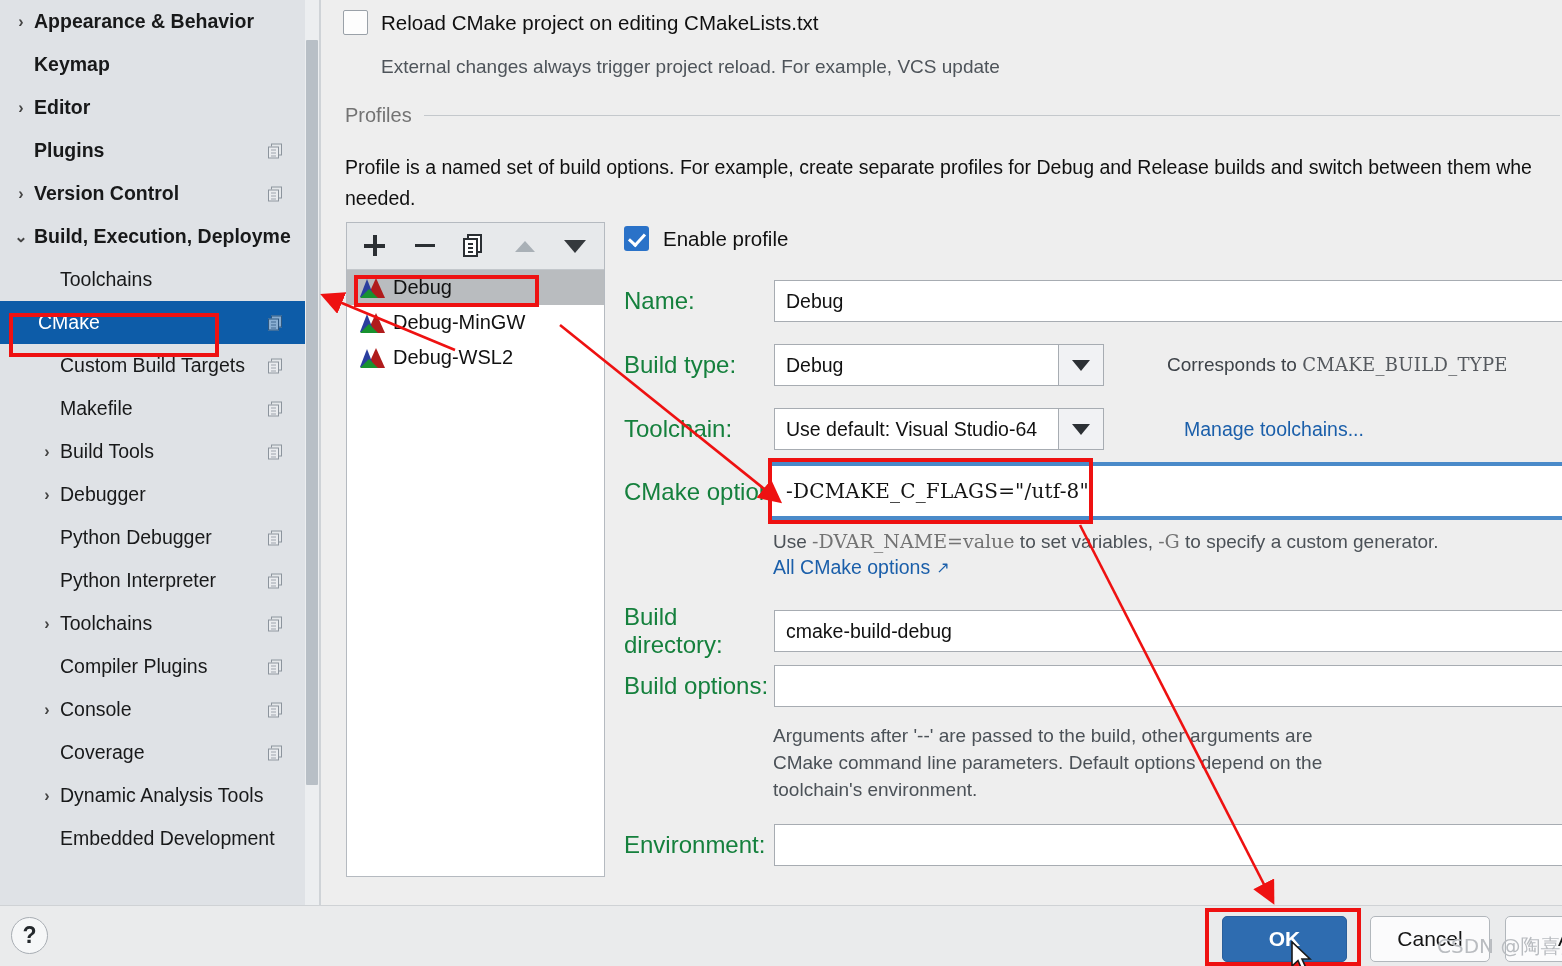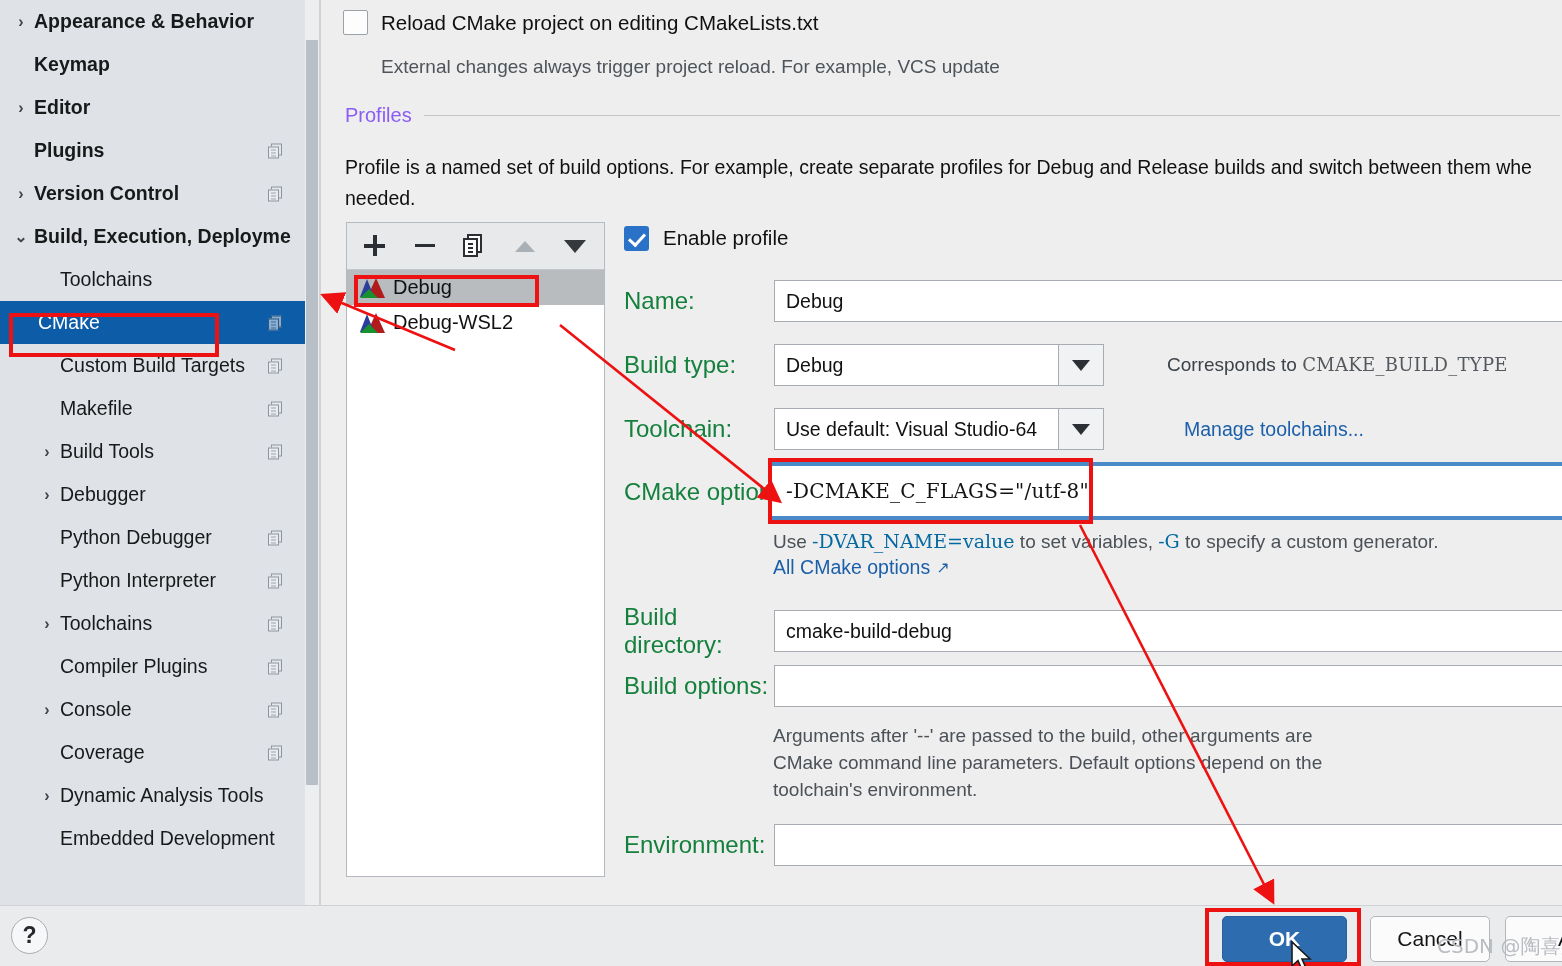--- a/index.html
+++ b/index.html
@@ -72,21 +72,21 @@
     width: 25px; height: 25px; background:#fdfdfd; border:1.6px solid #9aa1a8;
     border-radius:2px;
   }
   .reload-row .txt { margin-left:13px; font-size:20.5px; color:#101010; }
   .reload-sub {
     position:absolute; left:60px; top:52px; font-size:19px; color:#4e5succ;
     color:#4e545a;
   }
 
   .section-head { position:absolute; left:24px; top:100px; display:flex; align-items:center; width: 1215px; }
-  .section-head .t { font-size:20px; color:#8b5cf6; }
+  .section-head .t { font-size:20px; color:#737373; }
   .section-head .line { flex:1; height:1px; background:#c4c8cc; margin-left:12px; }
 
   .profiles-desc {
     position:absolute; left:24px; top:148px; width:1230px;
     font-size:19.5px; line-height:31px; color:#101010;
   }
 
   
   #list-box {
     position:absolute; left:25px; top:218px; width:259px; height:655px;
@@ -123,21 +123,21 @@
   .cmake-ico .t1 { position:absolute; left:8px; top:0;
       width:0;height:0;border-left:9px solid transparent;
       border-right:9px solid transparent;border-bottom:20px solid #b01c1c; }
   .cmake-ico .t2 { position:absolute; left:1px; top:1px;
       width:0;height:0;border-left:7px solid transparent;
       border-right:7px solid transparent;border-bottom:18px solid #2a3e9e; }
   .cmake-ico .t3 { position:absolute; left:1px; bottom:0;
       width:0;height:0;border-left:9px solid transparent;
       border-right:9px solid transparent;border-bottom:9px solid #18922f; }
 
-  .enable-row { position:absolute; left:303px; top:222px; display:flex; }
+  .enable-row { position:absolute; left:303px; top:222px; display:flex; align-items:center; }
   .chk-on {
     width:25px; height:25px; background:#2a72c8; border-radius:3px;
     position:relative;
   }
   .chk-on::after {
     content:""; position:absolute; left:8px; top:3.5px; width:7px; height:13px;
     border:solid #fff; border-width:0 3px 3px 0; transform:rotate(42deg);
   }
   .enable-row .txt { margin-left:14px; font-size:20.5px; color:#101010; }
 
@@ -161,21 +161,21 @@
     width:0;height:0;border-left:9px solid transparent;
     border-right:9px solid transparent;border-top:11px solid #2c3034;
   }
   .sidenote { font-size:19px; color:#3d4248; }
   .mono { font-family:"DejaVu Serif", serif; font-size:18px; color:#55595e; letter-spacing:.3px; }
   .linktext { color:#1b5faa; font-size:19.5px; }
 
   .helper {
     position:absolute; font-size:19px; line-height:27px; color:#4b5157;
   }
-  .helper .m { font-family:"DejaVu Serif", serif; color:#0369a1; }
+  .helper .m { font-family:"DejaVu Serif", serif; color:#737373; }
 
   
   #cmake-opt-field {
     position:absolute; left:772px; top:462px; width:790px; height:58px;
     background:#ffffff;
     border-top:4px solid #4a8ac9; border-bottom:4px solid #4a8ac9;
     display:flex; align-items:center; padding-left:14px;
     font-family:"DejaVu Serif", serif; font-size:20px; color:#141414;
     letter-spacing:.2px;
   }
@@ -430,20 +430,28 @@
               <span class="t3"></span>
             </span>
             <span>Debug</span>
           </div>
           <div class="prof-row">
             <span class="cmake-ico">
               <span class="t1"></span>
               <span class="t2"></span>
               <span class="t3"></span>
             </span>
+            <span>Debug-MinGW</span>
+          </div>
+          <div class="prof-row">
+            <span class="cmake-ico">
+              <span class="t1"></span>
+              <span class="t2"></span>
+              <span class="t3"></span>
+            </span>
             <span>Debug-WSL2</span>
           </div>
         </div>
     </div>
 
     <div class="enable-row">
       <div class="chk-on"></div>
       <div class="txt">Enable profile</div>
     </div>
 

